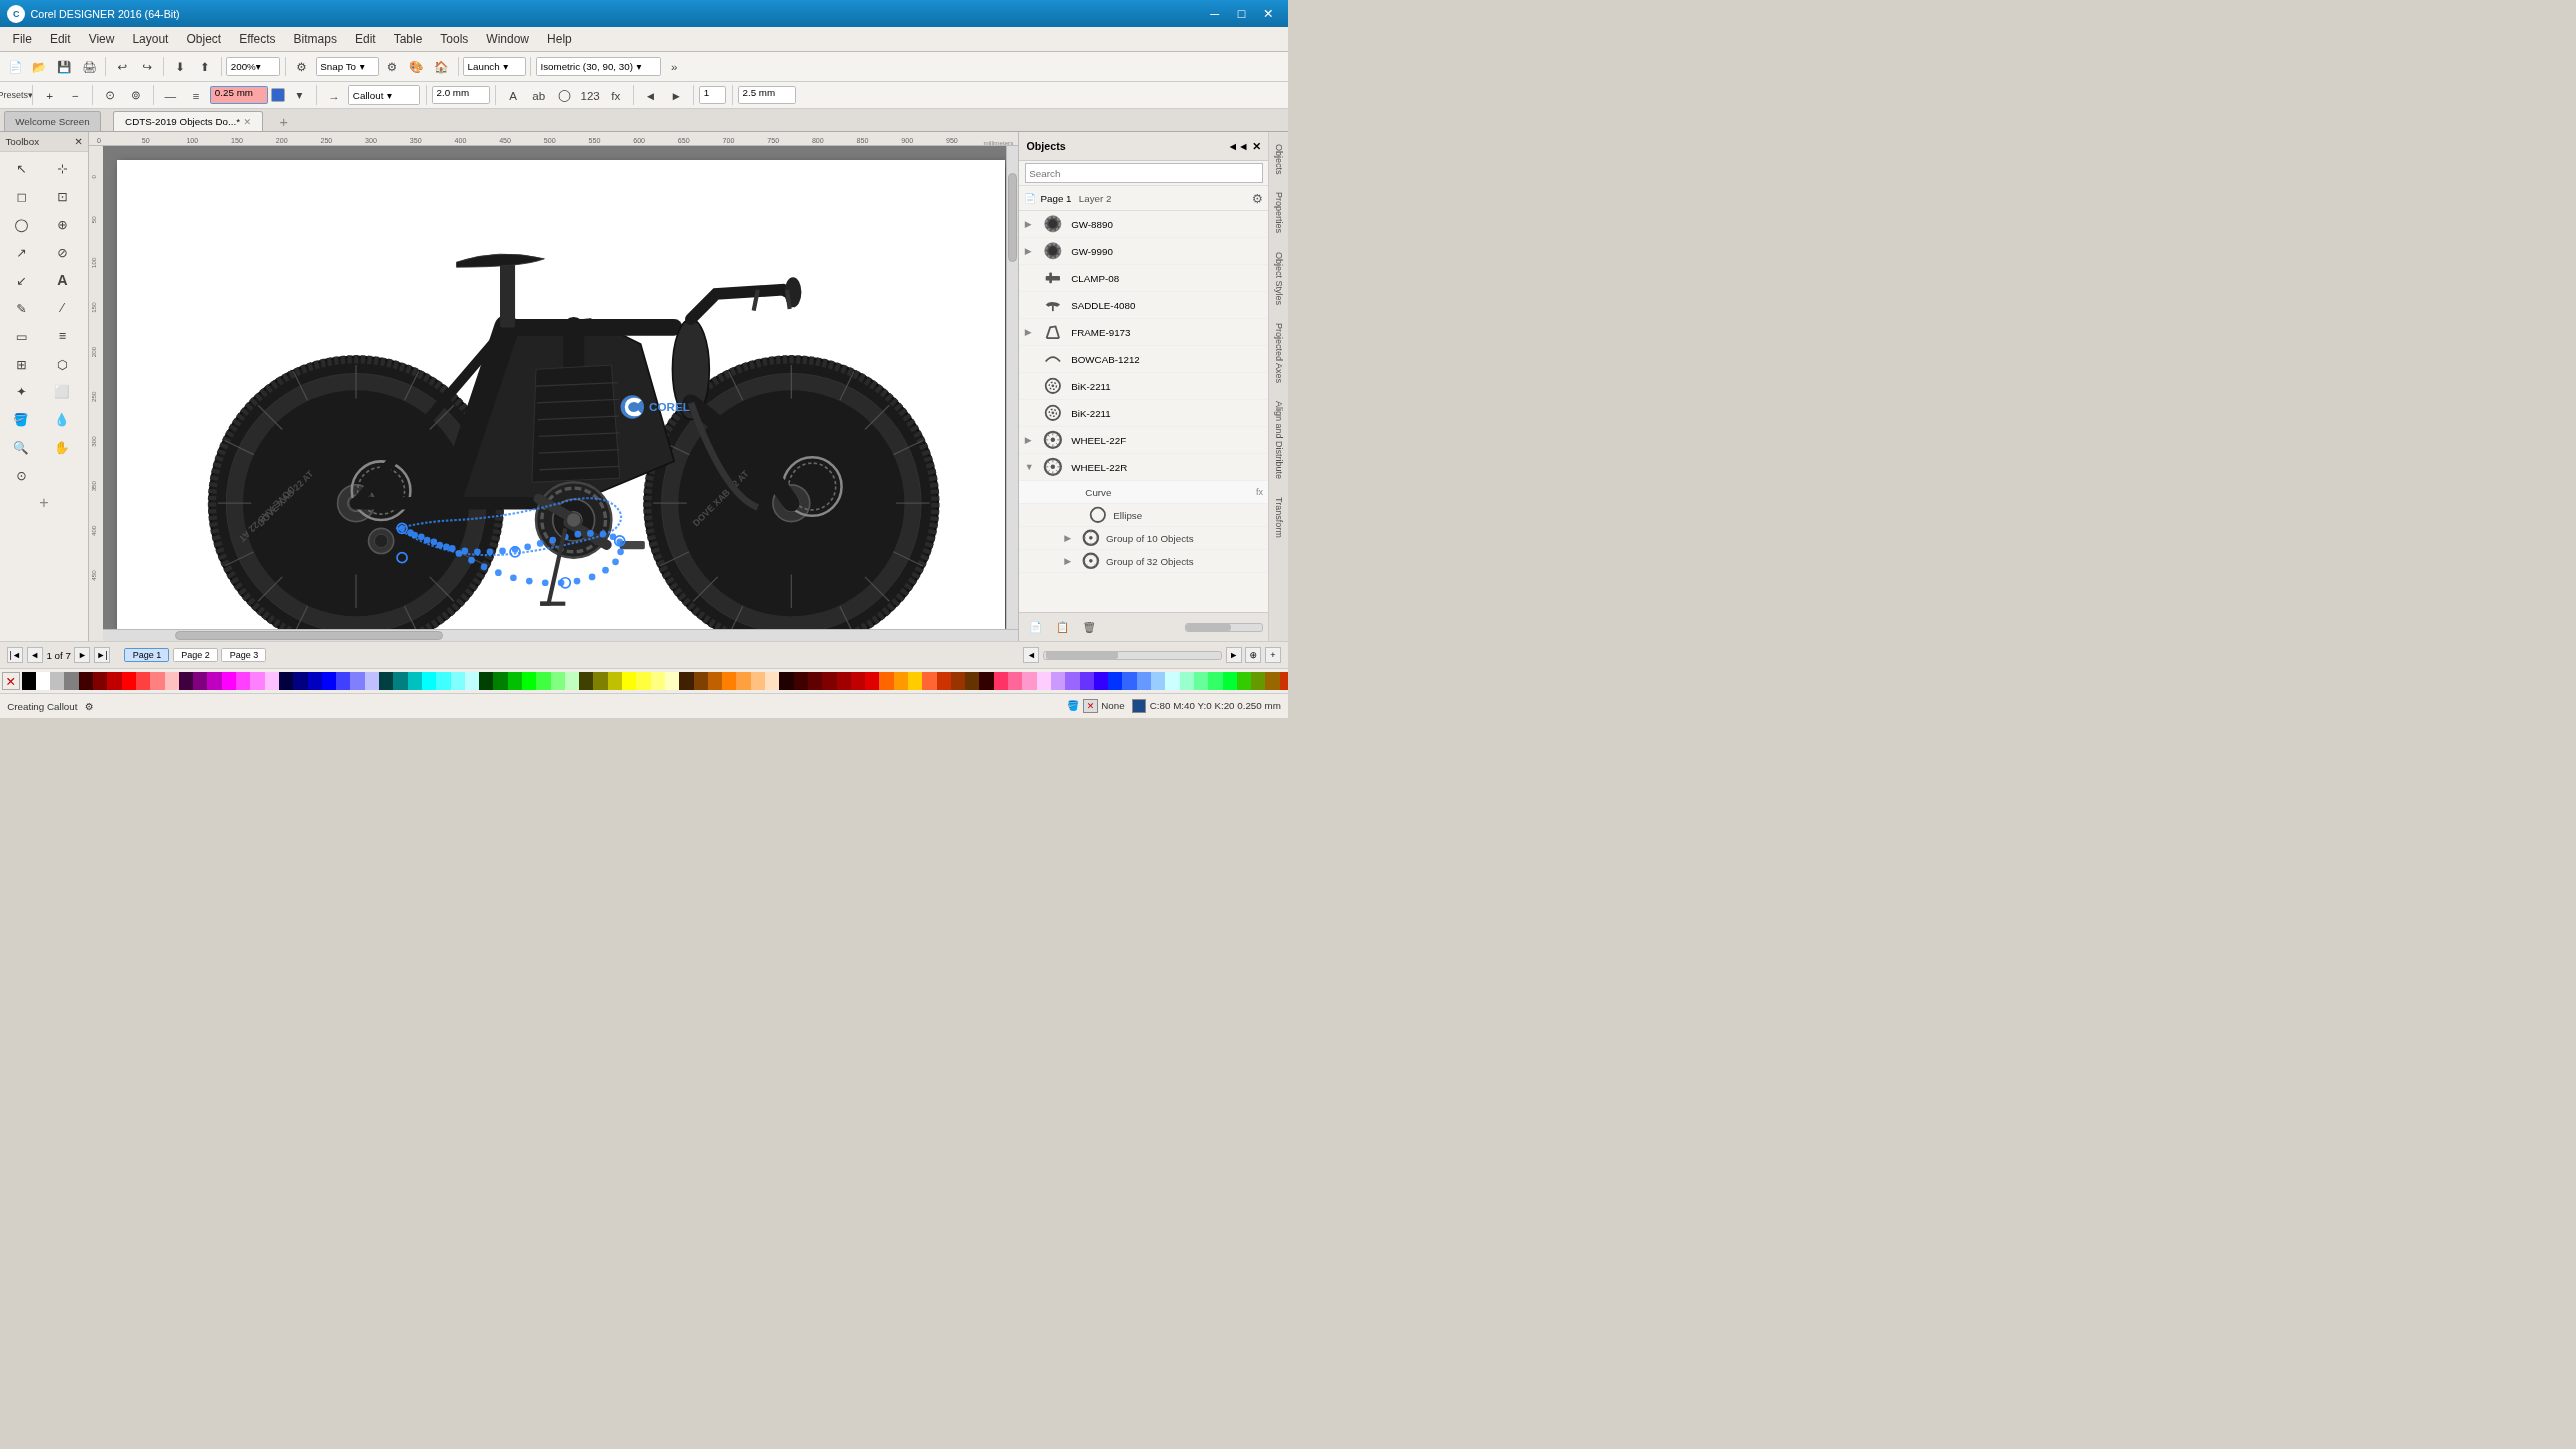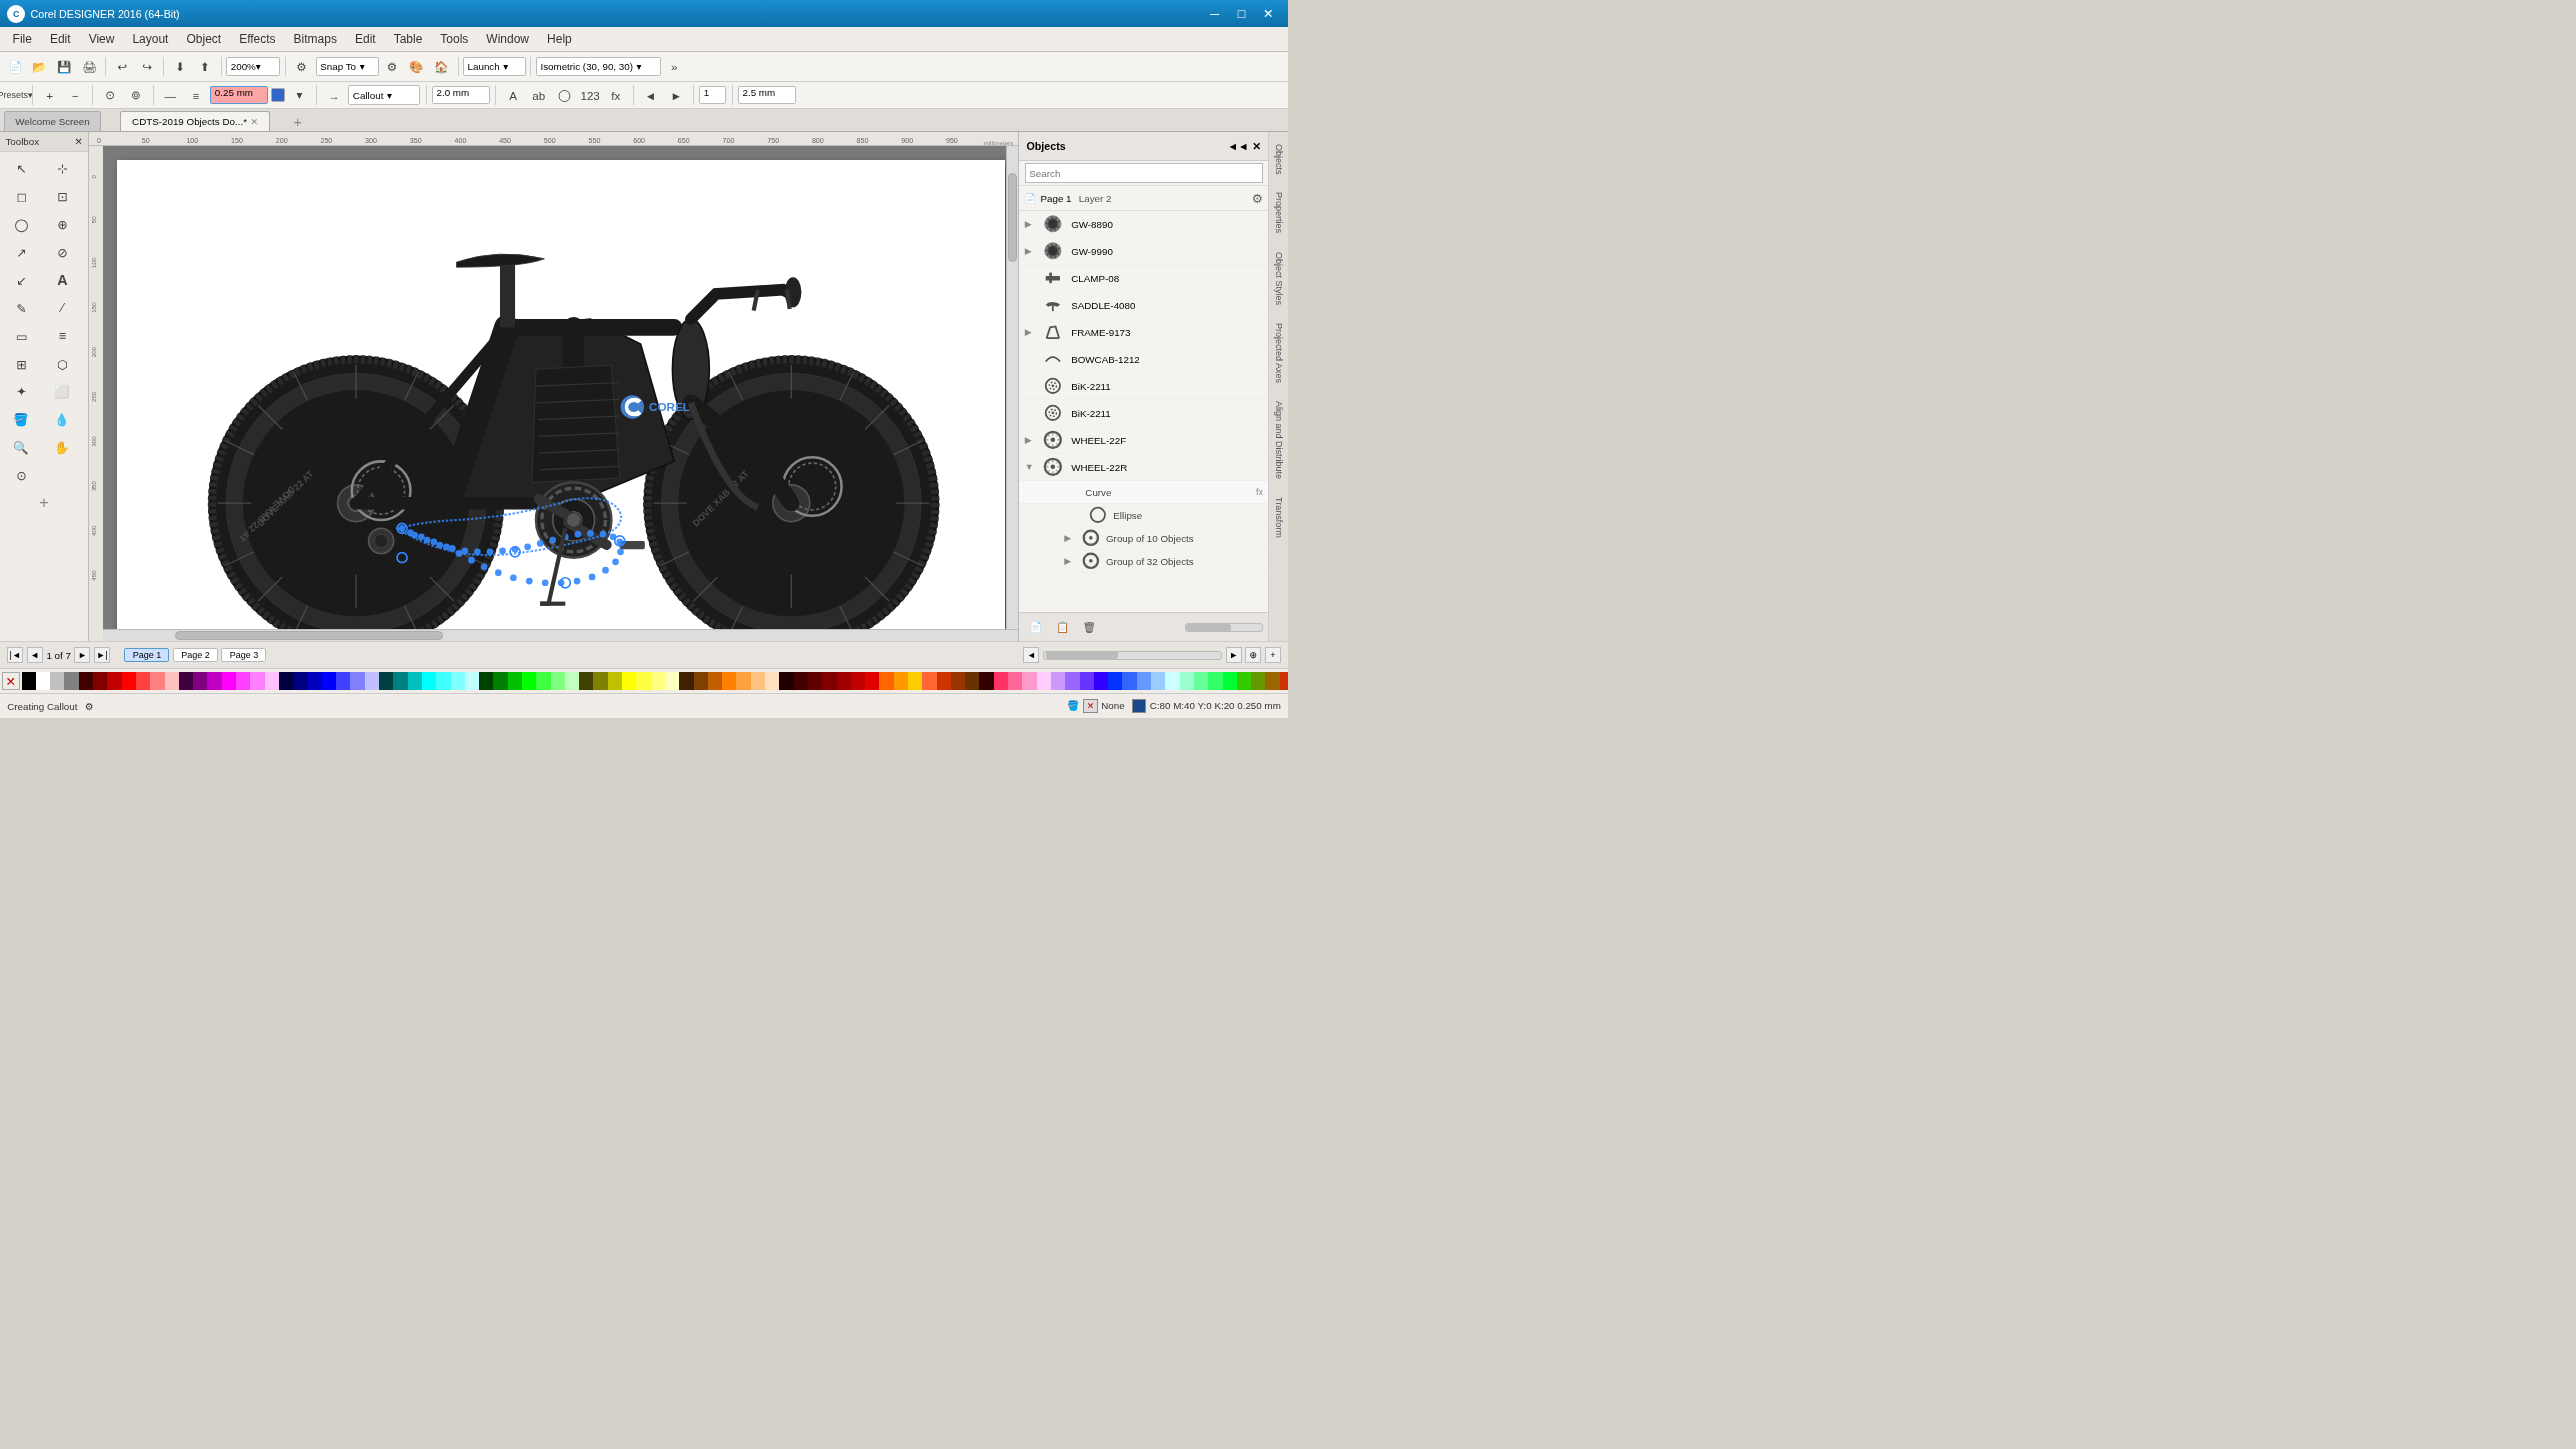--- a/index.html
+++ b/index.html
@@ -23,21 +23,21 @@
     .tb-dropdown { height: 19.7px; padding: 0 3.6px; border: 0.9px solid #bbb; background: white; font-size: 9.8px; border-radius: 1.8px; cursor: pointer; display: flex; align-items: center; gap: 3.6px; min-width: 63px; }
     .zoom-box { display: flex; align-items: center; border: 0.9px solid #bbb; background: white; height: 19.7px; padding: 0 3.6px; border-radius: 1.8px; min-width: 54px; font-size: 9.8px; }
 
     
     #toolbar2 { height: 27px; background: #f5f3ef; display: flex; align-items: center; padding: 1.8px 3.6px; gap: 2.7px; border-bottom: 0.9px solid #ccc; }
     .tb2-input { height: 18px; border: 0.9px solid #bbb; background: white; font-size: 9.8px; padding: 0 3.6px; border-radius: 1.8px; width: 58px; }
     .tb2-input.active { background: #fca5a5; border-color: #5599dd; }
 
     
     #tabbar { height: 23px; background: #e0ddd8; display: flex; align-items: flex-end; padding: 0 3.6px; border-bottom: 0.9px solid #aaa; }
-    .tab { height: 19.7px; padding: 0 10.7px; display: flex; align-items: center; font-size: 9.8px; background: #ccc; border: 0.9px solid #aaa; border-bottom: none; border-radius: 2.7px 2.7px 0 0; cursor: pointer; color: #444; gap: 3.6px; margin-right: 19px; }
+    .tab { height: 19.7px; padding: 0 10.7px; display: flex; align-items: center; font-size: 9.8px; background: #ccc; border: 0.9px solid #aaa; border-bottom: none; border-radius: 2.7px 2.7px 0 0; cursor: pointer; color: #444; gap: 3.6px; margin-right: 12px; }
     .tab.active { background: #f5f3ef; color: #000; font-weight: 500; }
     .tab .close-x { font-size: 9px; color: #888; cursor: pointer; }
     .tab-add { width: 18px; height: 18px; display: flex; align-items: center; justify-content: center; cursor: pointer; font-size: 14.3px; color: #888; }
 
     
     #main-layout { display: flex; height: calc(725px - 27px - 25px - 30px - 27px - 23px - 32px - 25px); background: #888; }
 
     
     #toolbox { width: 89px; background: #f0ede8; border-right: 0.9px solid #bbb; overflow: hidden; display: flex; flex-direction: column; }
     .toolbox-header { height: 19.7px; background: #e0ddd8; display: flex; align-items: center; padding: 0 5.4px; font-size: 9.8px; color: #333; border-bottom: 0.9px solid #ccc; justify-content: space-between; }

